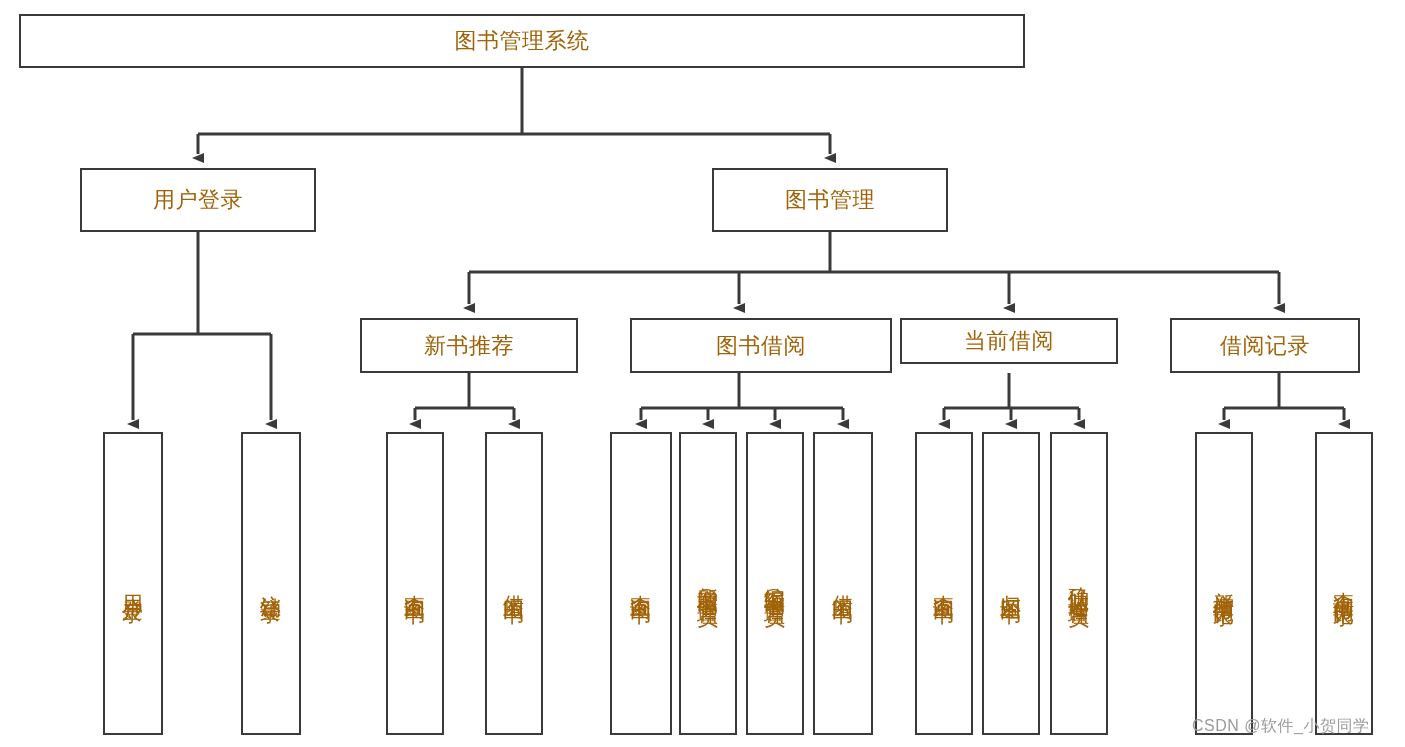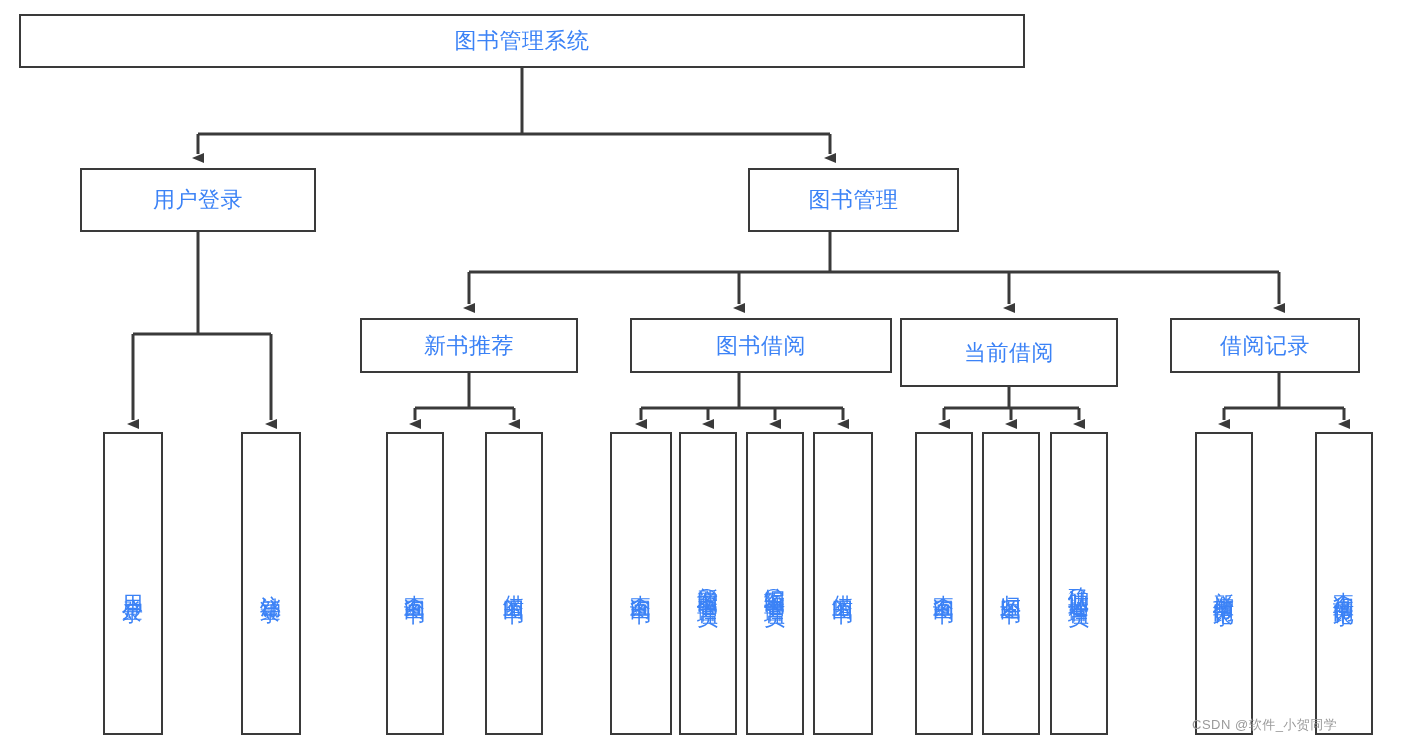--- a/index.html
+++ b/index.html
@@ -25,42 +25,42 @@
     height: 747px;
   }
   .node {
     position: absolute;
     box-sizing: border-box;
     background: #ffffff;
     border: 2px solid #3a3a3a;
     display: flex;
     align-items: center;
     justify-content: center;
-    color: #3b82f6;
+    color: #a16207;
   }
   .node.horiz {
     font-size: 22px;
     letter-spacing: 0.5px;
   }
   .node.vert {
     writing-mode: vertical-rl;
     text-orientation: upright;
     font-size: 21px;
     letter-spacing: 3px;
     line-height: 1;
     padding-top: 4px;
     padding-bottom: 4px;
   }
   .node.vert span {
     writing-mode: vertical-rl;
     text-orientation: upright;
   }
   .watermark {
     position: absolute;
-    font-size: 13px;
+    font-size: 16px;
     color: #9a9a9a;
     white-space: nowrap;
     letter-spacing: 0.5px;
   }
 </style>
 </head>
 <body>
 
 <div id="canvas">
 
@@ -114,31 +114,31 @@
     </g>
   </svg>
 
   <div class="node horiz" style="left:19px; top:14px; width:1006px; height:54px;">
     <span>图书管理系统</span>
   </div>
 
   <div class="node horiz" style="left:80px; top:168px; width:236px; height:64px;">
     <span>用户登录</span>
   </div>
-  <div class="node horiz" style="left:712px; top:168px; width:211px; height:64px;margin-left:36px;">
+  <div class="node horiz" style="left:712px; top:168px; width:236px; height:64px;">
     <span>图书管理</span>
   </div>
 
   <div class="node horiz" style="left:360px; top:318px; width:218px; height:55px;">
     <span>新书推荐</span>
   </div>
   <div class="node horiz" style="left:630px; top:318px; width:262px; height:55px;">
     <span>图书借阅</span>
   </div>
-  <div class="node horiz" style="left:900px; top:318px; width:218px; height:69px;">
+  <div class="node horiz" style="left:900px; top:318px; width:218px; height:46px;">
     <span>当前借阅</span>
   </div>
   <div class="node horiz" style="left:1170px; top:318px; width:190px; height:55px;">
     <span>借阅记录</span>
   </div>
 
   <div class="node vert" style="left:103px; top:432px; width:60px; height:303px;">
     <span>用户登录</span>
   </div>
   <div class="node vert" style="left:241px; top:432px; width:60px; height:303px;">

